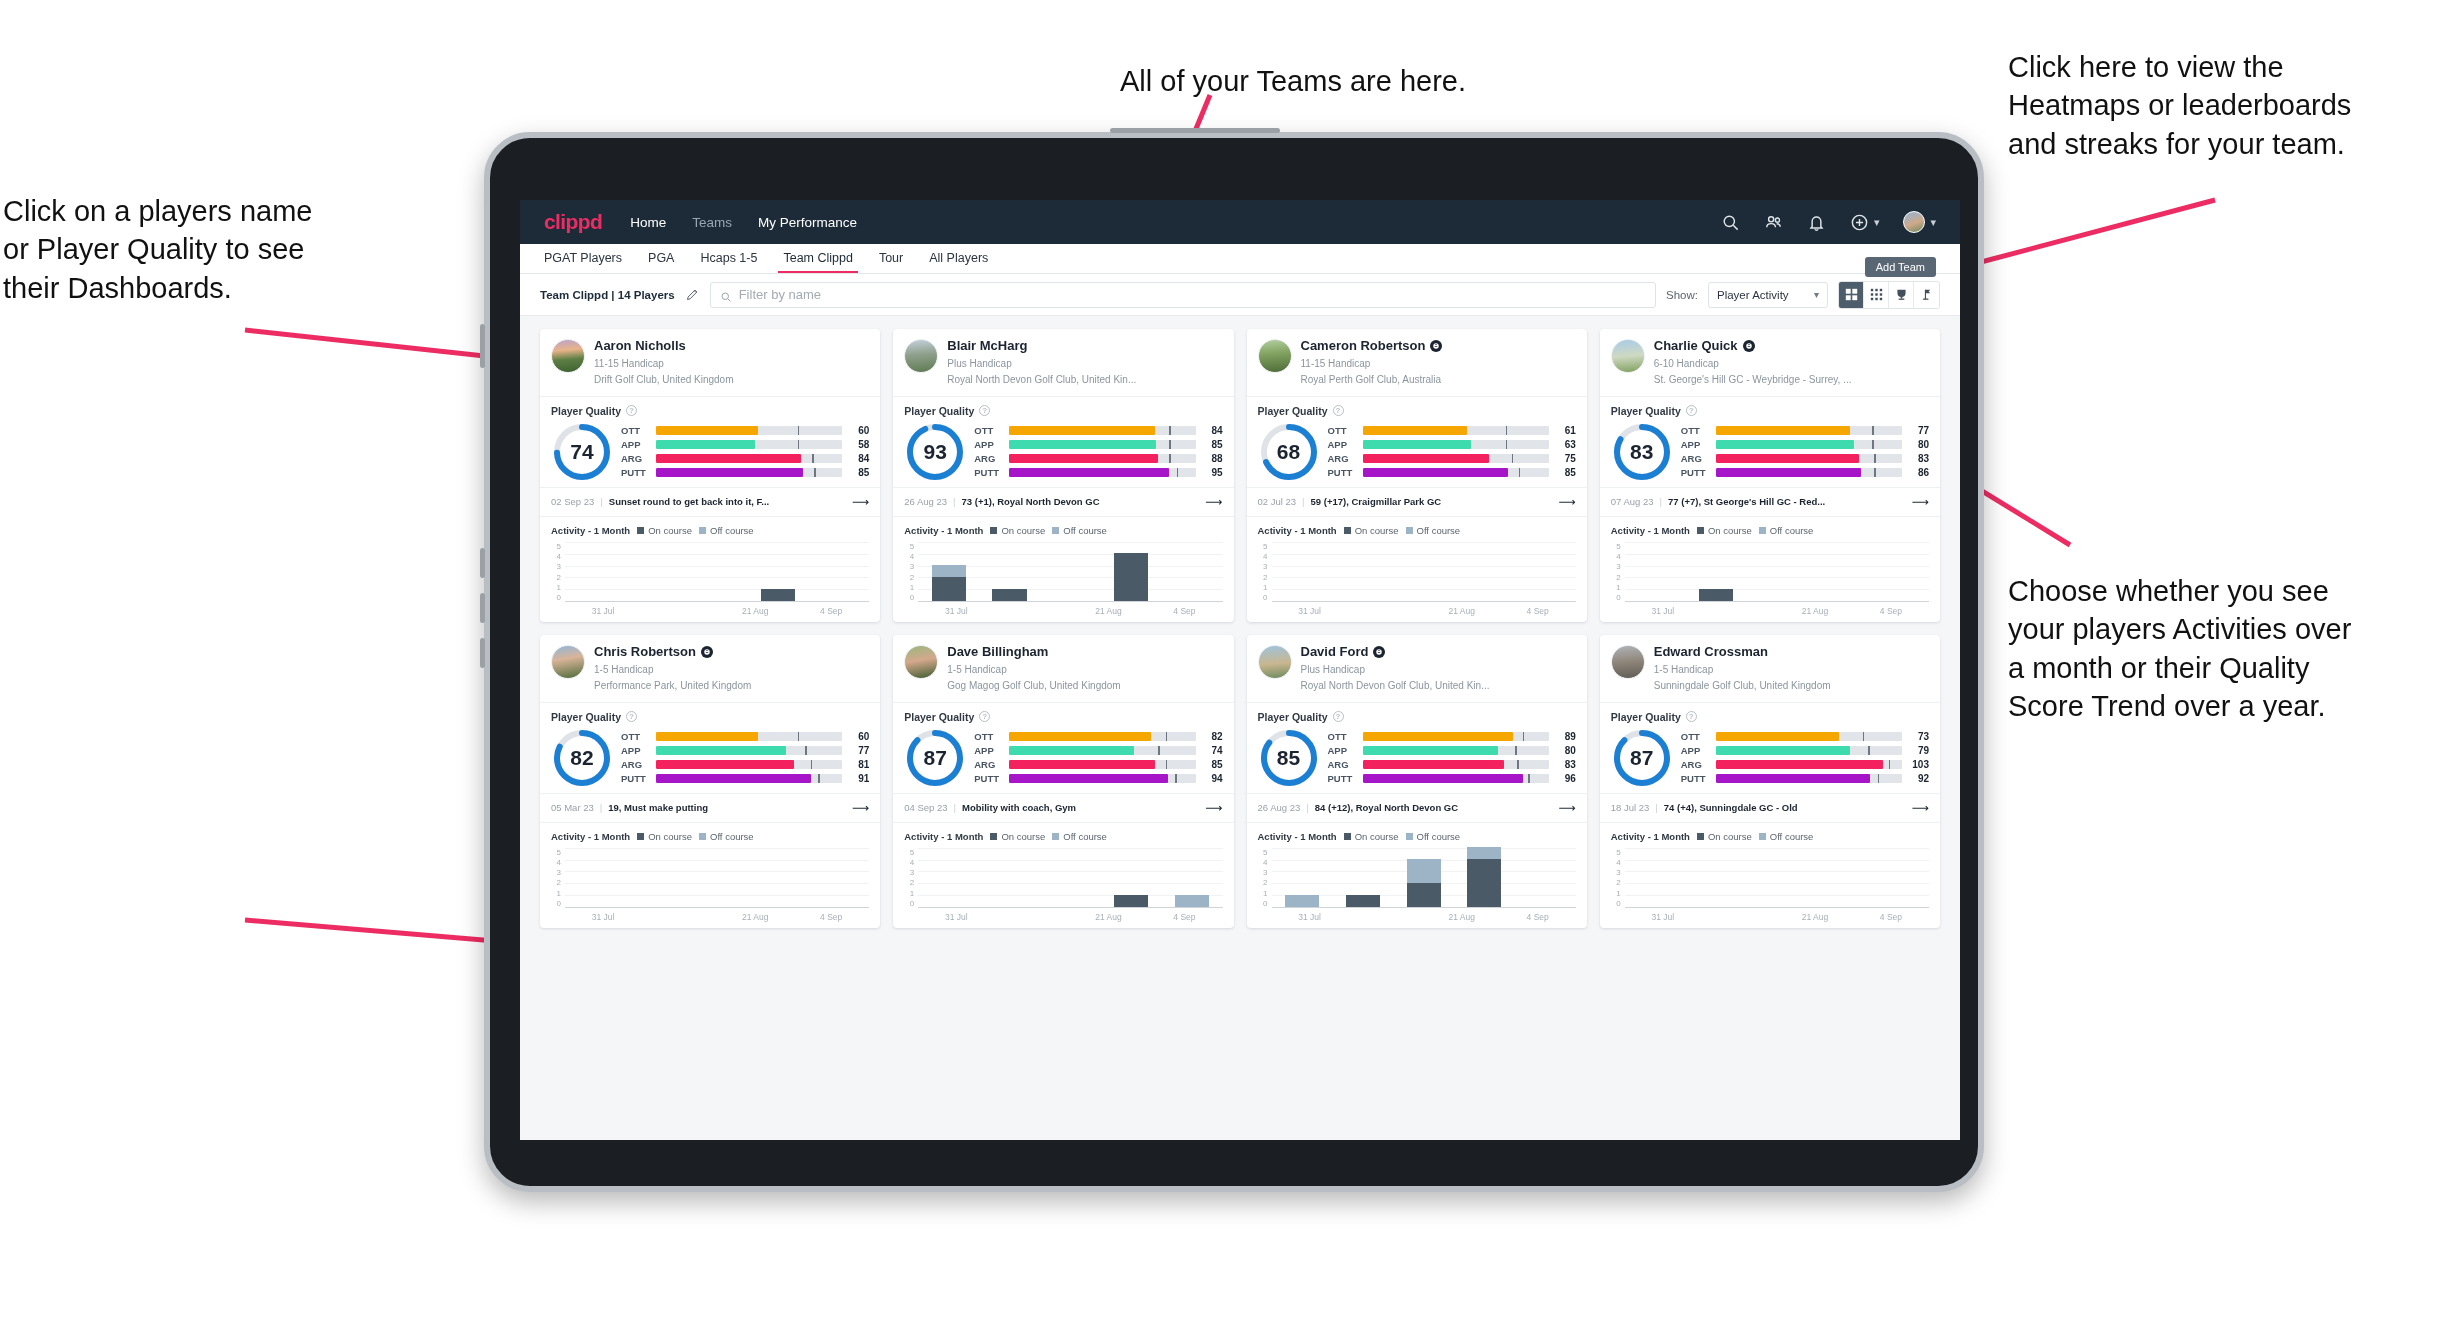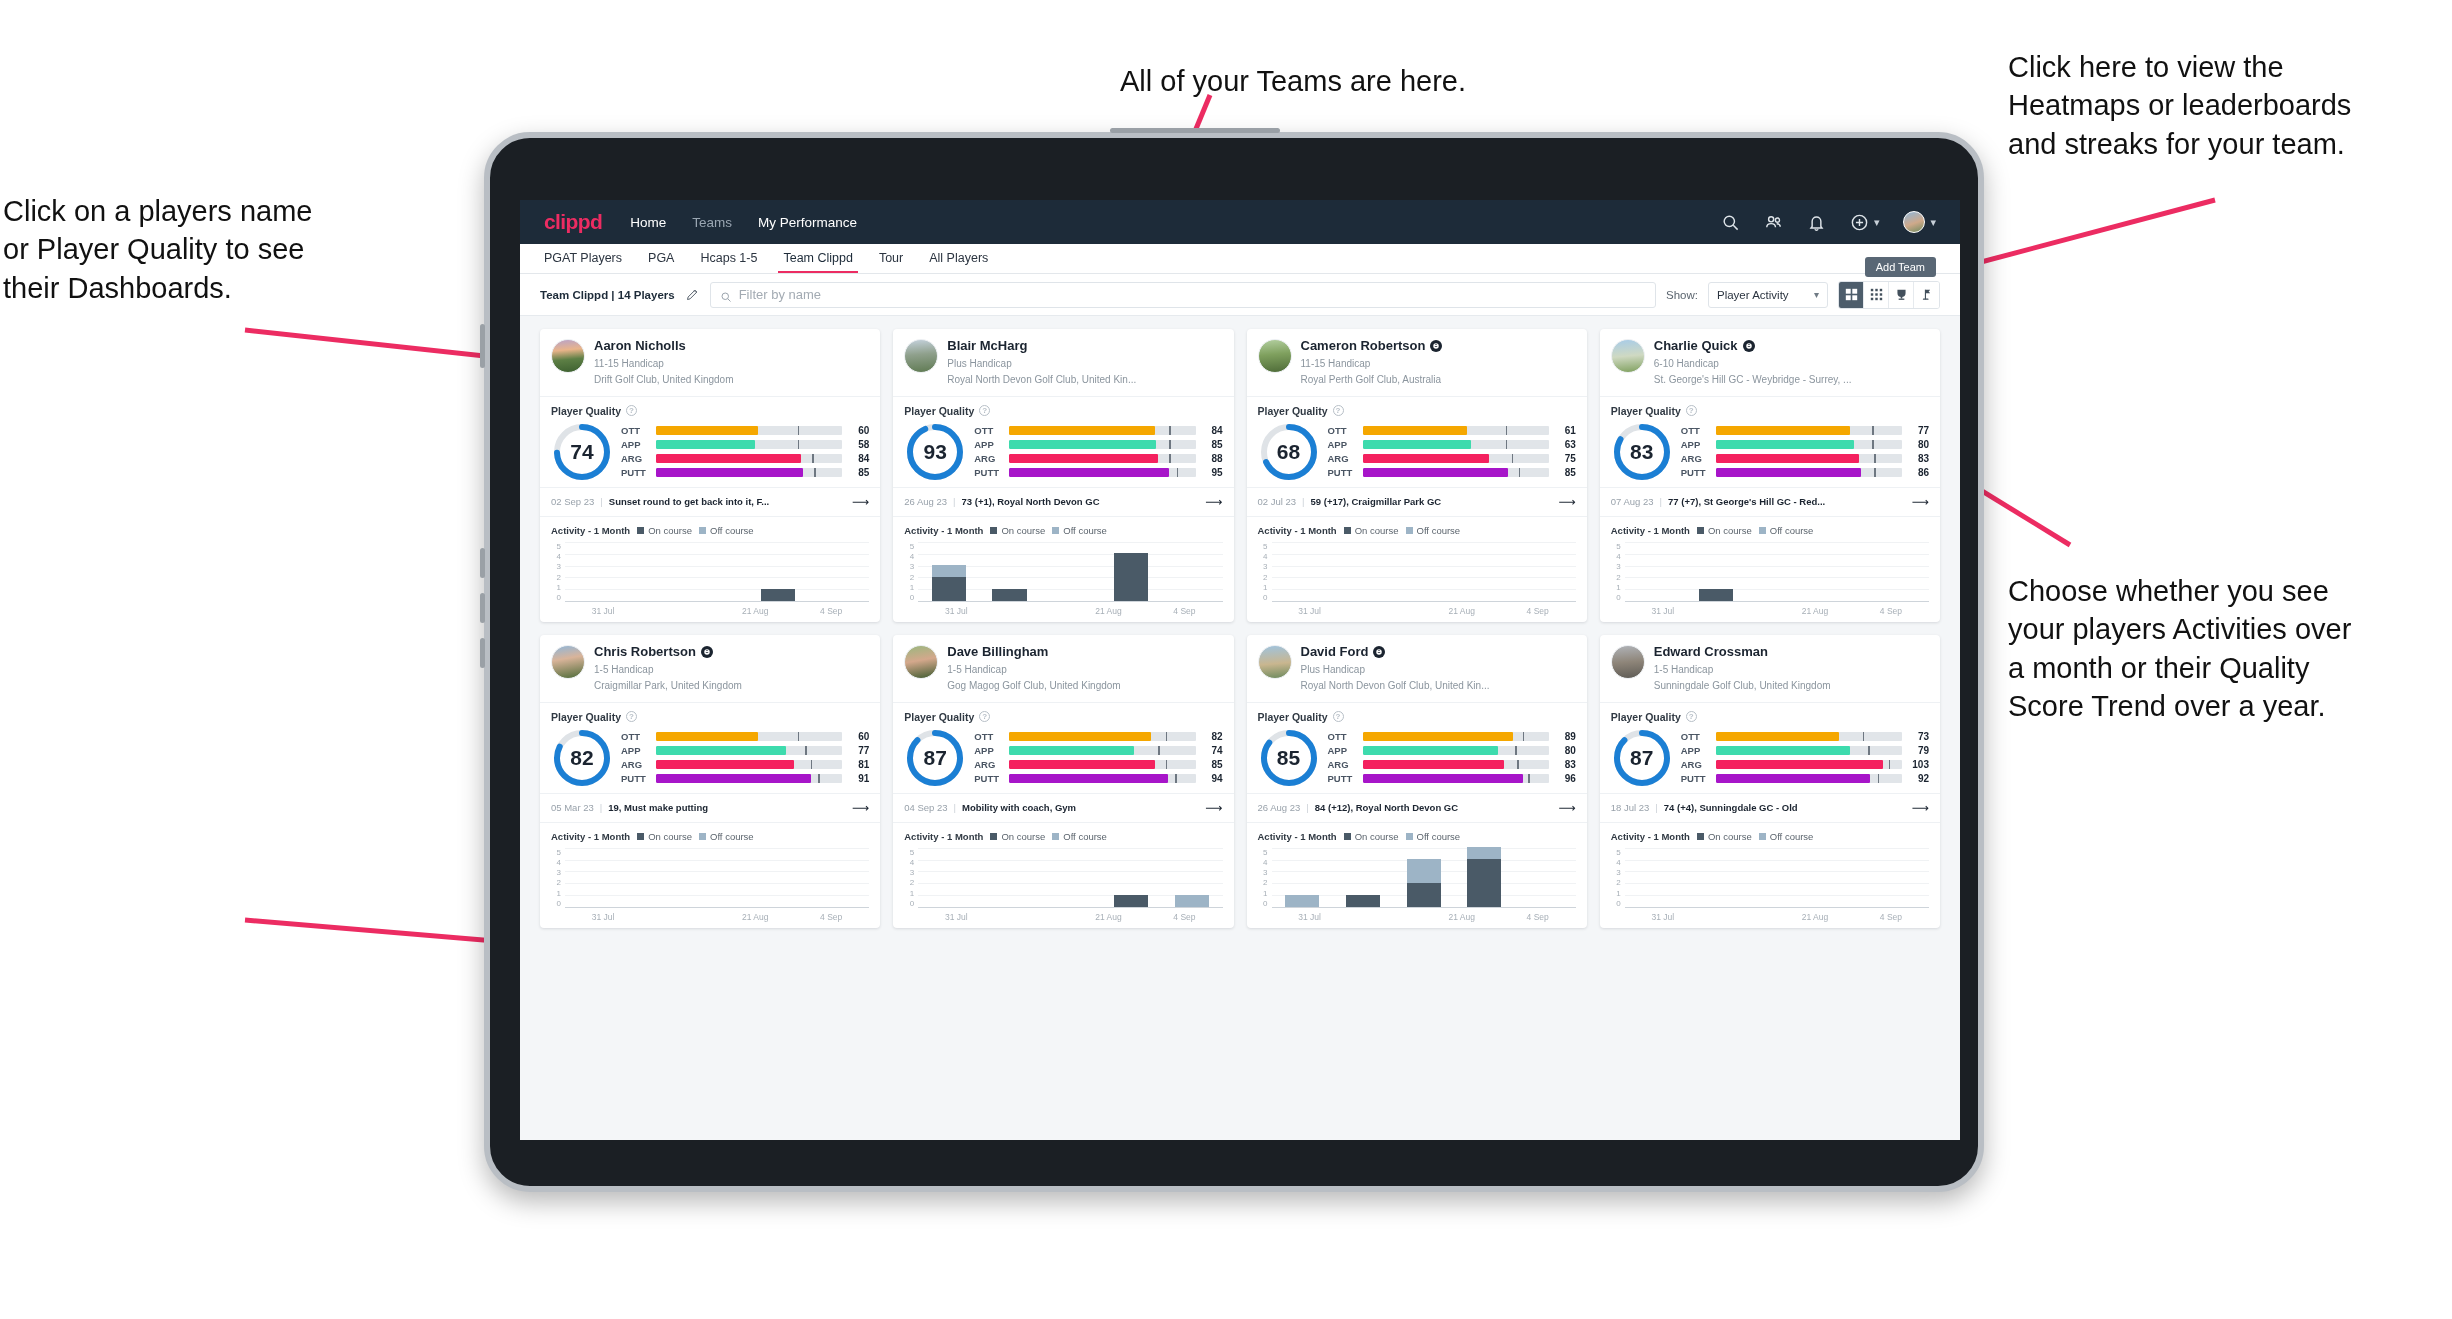--- a/index.html
+++ b/index.html
@@ -809,21 +809,21 @@
               <div style="min-width: 0px;">
                 <div class="p-name">
                   <span>Chris Robertson</span>
                   <span class="verified">
                     <svg viewBox="0 0 16 16" fill="#fff">
                       <path d="M8 2.5a5.5 5.5 0 1 0 0 11 5.5 5.5 0 0 0 0-11zm0 2.2c1.1 0 2 .5 2.6 1.2H5.4A3.3 3.3 0 0 1 8 4.7zm-3 3.1h6a3.3 3.3 0 0 1-6 0z"></path>
                     </svg>
                   </span>
                 </div>
                 <div class="p-sub">1-5 Handicap</div>
-                <div class="p-sub">Craigmillar Park, United Kingdom</div>
+                <div class="p-sub">Performance Park, United Kingdom</div>
               </div>
             </div>
             <div class="quality">
               <div class="q-title">
                 <span>Player Quality</span>
                 <span class="q-help">?</span>
               </div>
               <div class="q-body">
                 <div class="ring"><svg viewBox="0 0 62 62">
                     <circle cx="31" cy="31" r="25" fill="none" stroke="#dfe3e7" stroke-width="6"></circle>

